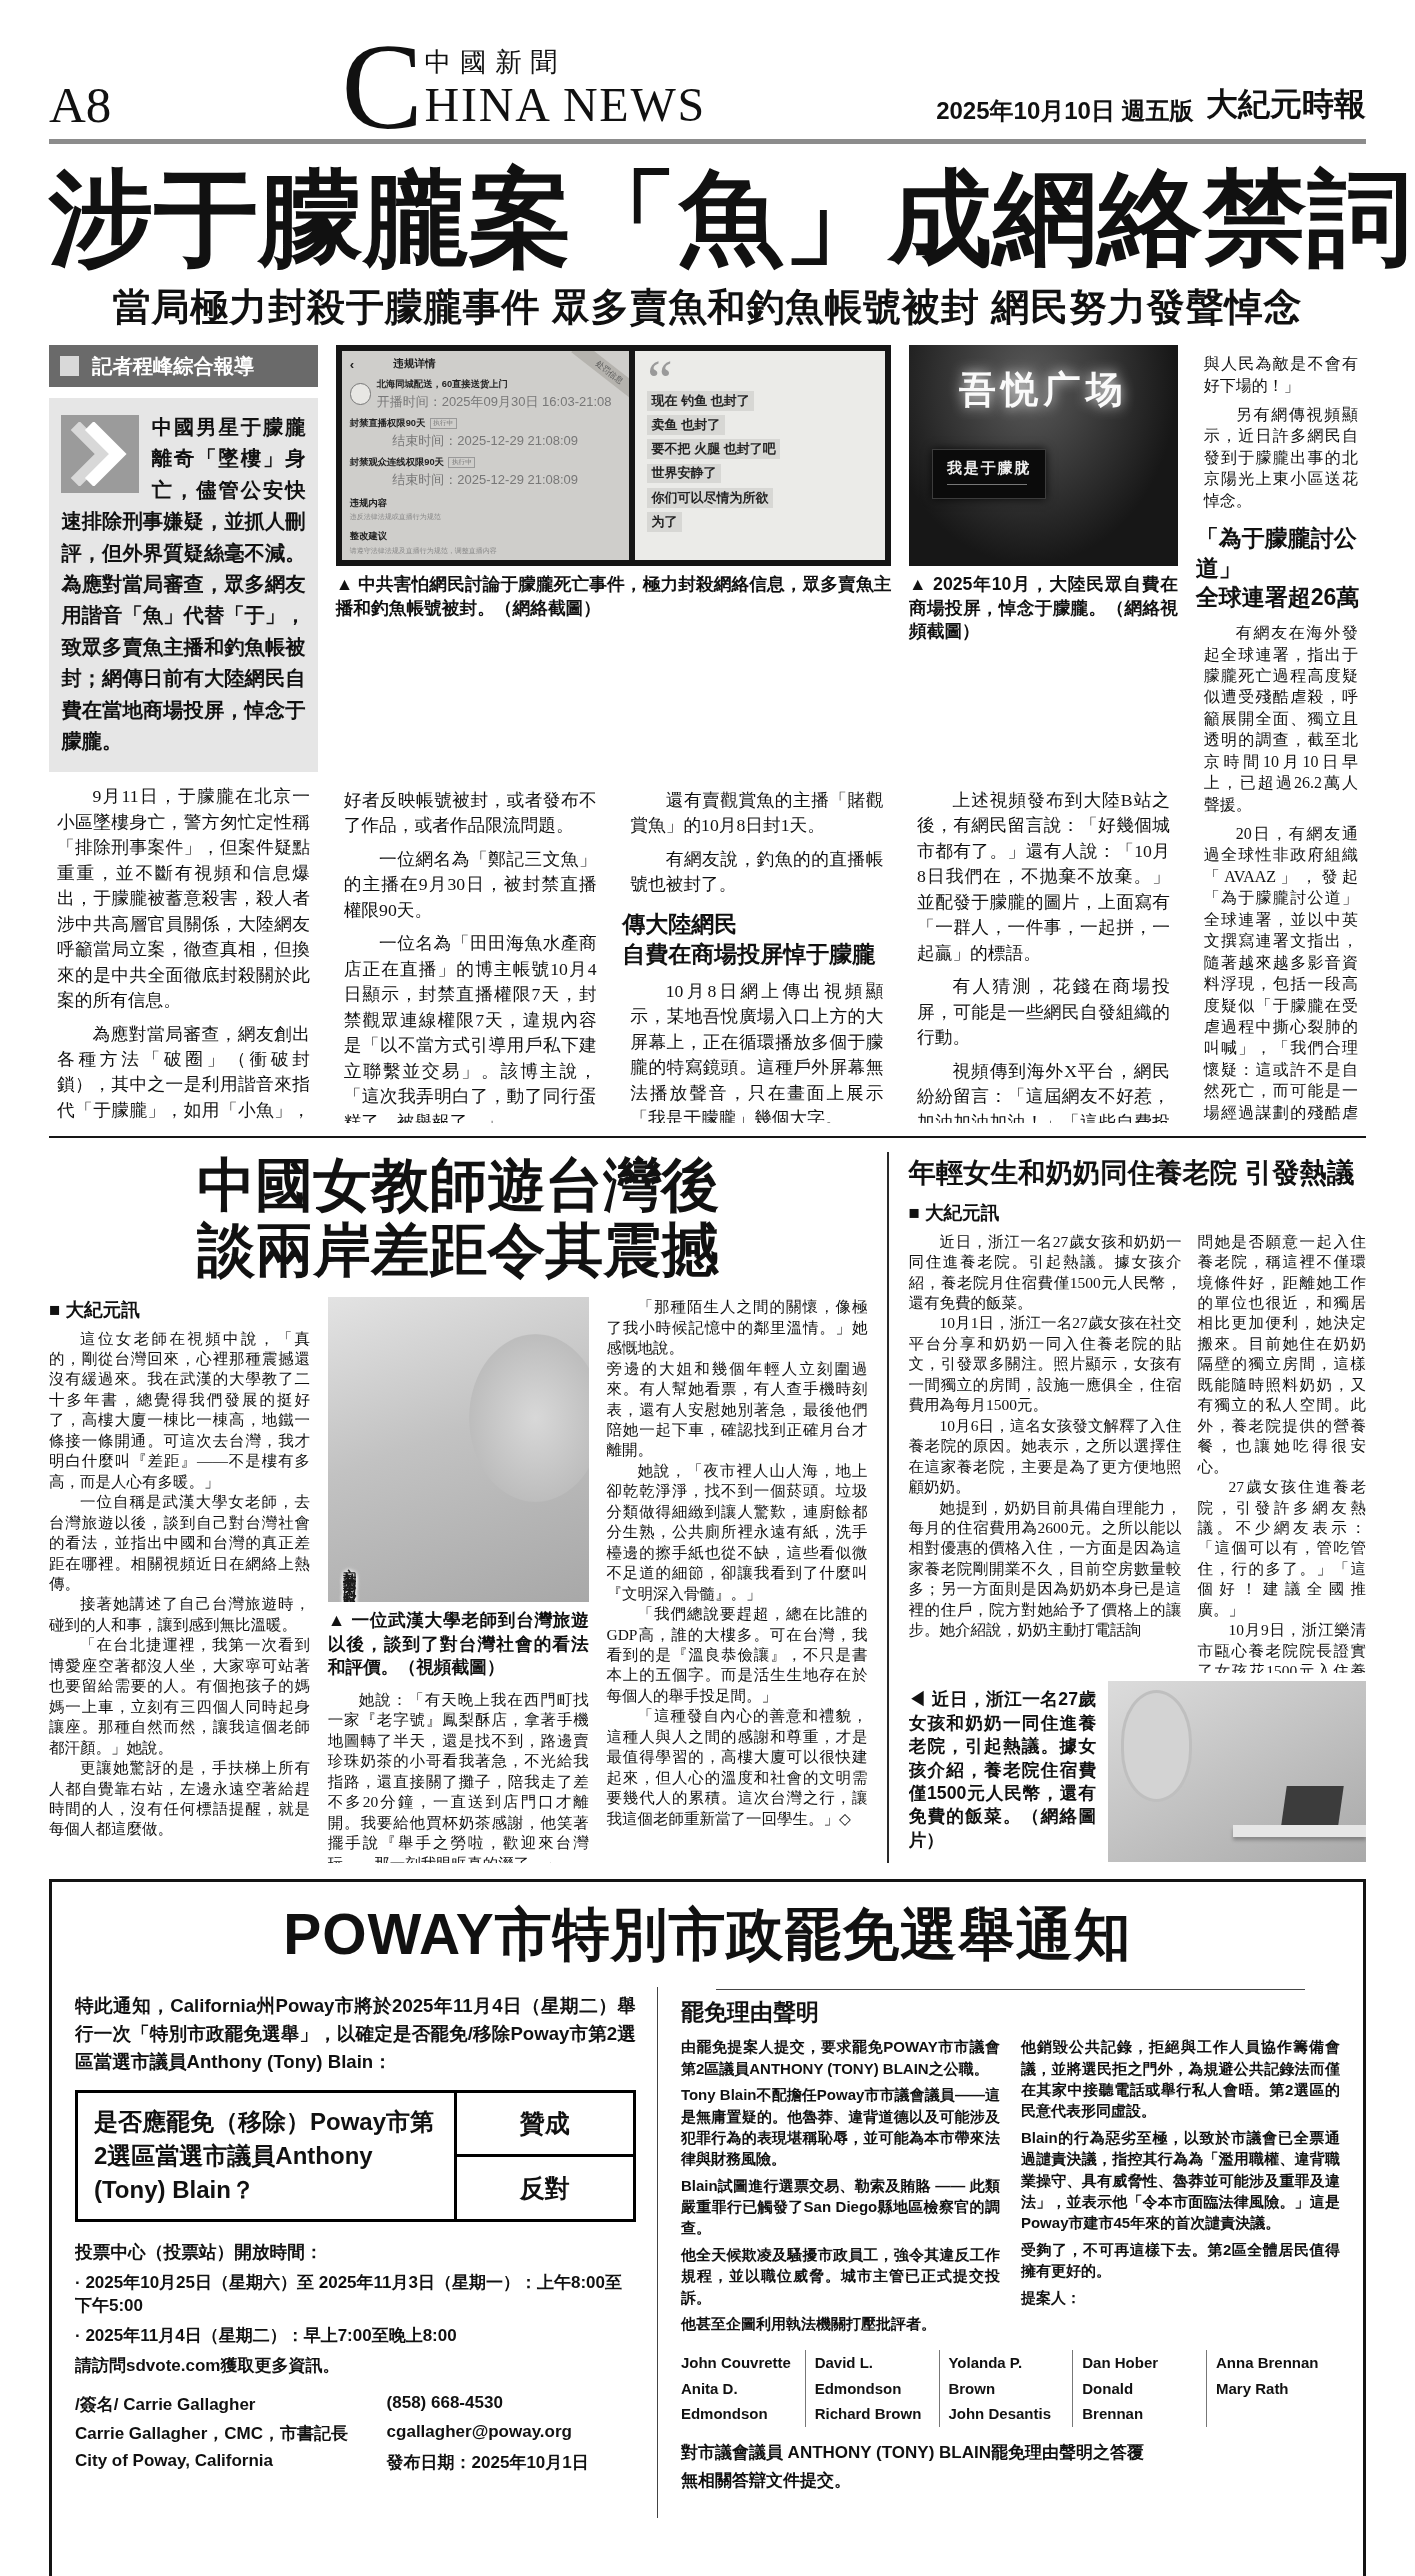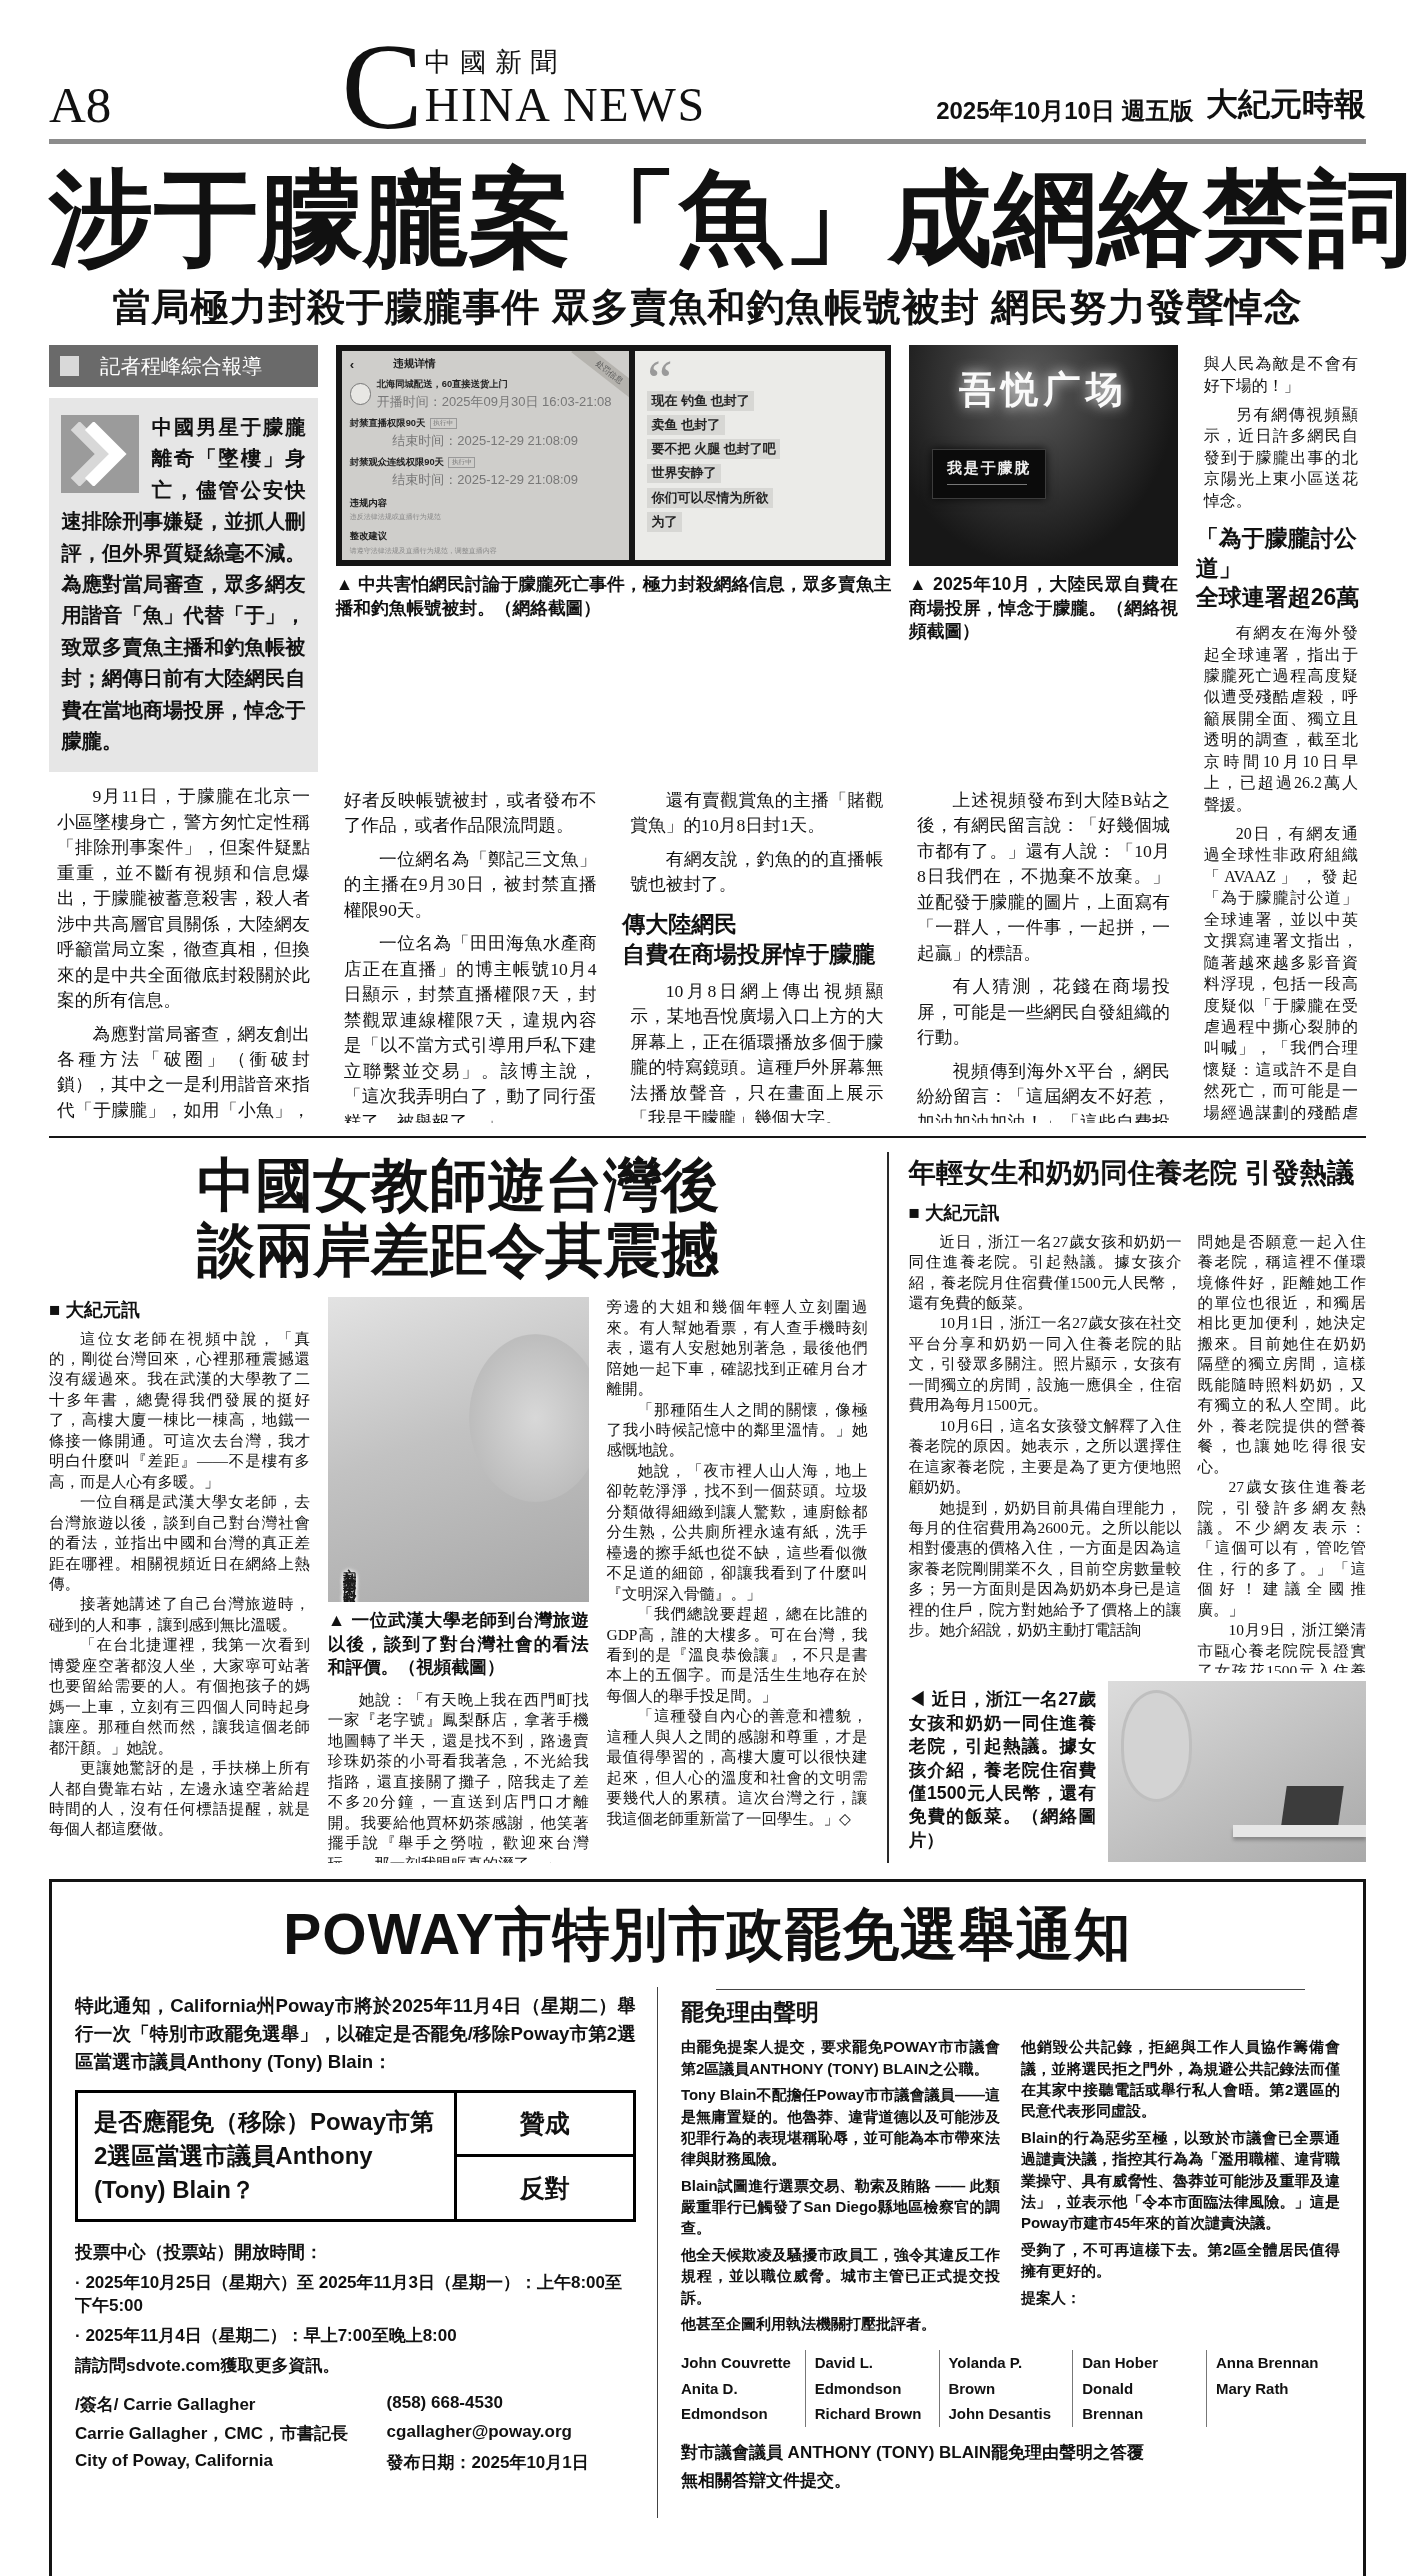--- a/index.html
+++ b/index.html
@@ -33,22 +33,22 @@
   .a1-imgB{grid-area:1/4/2/5;}
   .a1-c2{grid-area:2/2/3/3;}
   .a1-c3{grid-area:2/3/3/4;}
   .a1-c4{grid-area:2/4/3/5;}
   .a1-c5{grid-area:1/5/3/6;}
   .a1 p.body{font-size:17.7px;line-height:1.44;margin:8px;text-align:justify;text-indent:2em;}
   .a1-c5 p.body{font-size:16px;line-height:1.34;}
   p.cont{text-indent:0 !important;}
   .colsub{font-weight:700;font-size:23px;line-height:1.3;margin:12.4px 0 8.8px;}
 
-  .byline-bar{background:#6a6a6a;color:#fff;font-size:20.3px;font-weight:400;
-              display:flex;align-items:center;gap:21px;padding:7px 10.6px;}
+  .byline-bar{background:#6a6a6a;color:#fff;font-size:20.3px;font-weight:700;
+              display:flex;align-items:center;gap:13px;padding:7px 10.6px;}
   .byline-sq{width:19.5px;height:19.5px;background:#d9d9d9;display:inline-block;}
   .leadbox{background:#e6e6e6;margin-top:10.6px;padding:14px 12.4px;font-size:20.3px;
            font-weight:700;line-height:1.55;text-align:justify;}
   .chev{float:left;width:78px;height:78px;background:#9b9b9b;margin:3.5px 12.4px 3.5px 0;position:relative;}
   .chev svg{position:absolute;left:7px;top:7px;}
   .a1-c1 .paras{margin-top:12.4px;}
 
   
   .imgA{display:flex;background:#161616;height:221px;overflow:hidden;}
   .phone{flex:1.2;background:#cfcecb;margin:6.2px 0 6.2px 6.2px;padding:5.3px 8px;color:#333;
@@ -293,22 +293,22 @@
         </div>
         <div>
           <div class="a2-photo">
             <div class="v-overlay">立刻有三四个人同时起身让座</div>
           </div>
           <p class="caption">▲ 一位武漢大學老師到台灣旅遊以後，談到了對台灣社會的看法和評價。（視頻截圖）</p>
           <p class="body">她說：「有天晚上我在西門町找一家『老字號』鳳梨酥店，拿著手機地圖轉了半天，還是找不到，路邊賣珍珠奶茶的小哥看我著急，不光給我指路，還直接關了攤子，陪我走了差不多20分鐘，一直送到店門口才離開。我要給他買杯奶茶感謝，他笑著擺手說『舉手之勞啦，歡迎來台灣玩』。那一刻我眼眶真的溼了。」</p>
 
         </div>
         <div>
+          <p class="body">「那種陌生人之間的關懷，像極了我小時候記憶中的鄰里溫情。」她感慨地說。</p>
           <p class="body cont">旁邊的大姐和幾個年輕人立刻圍過來。有人幫她看票，有人查手機時刻表，還有人安慰她別著急，最後他們陪她一起下車，確認找到正確月台才離開。</p>
-          <p class="body">「那種陌生人之間的關懷，像極了我小時候記憶中的鄰里溫情。」她感慨地說。</p>
           <p class="body">她說，「夜市裡人山人海，地上卻乾乾淨淨，找不到一個菸頭。垃圾分類做得細緻到讓人驚歎，連廚餘都分生熟，公共廁所裡永遠有紙，洗手檯邊的擦手紙也從不缺，這些看似微不足道的細節，卻讓我看到了什麼叫『文明深入骨髓』。」</p>
           <p class="body">「我們總說要趕超，總在比誰的GDP高，誰的大樓多。可在台灣，我看到的是『溫良恭儉讓』，不只是書本上的五個字。而是活生生地存在於每個人的舉手投足間。」</p>
           <p class="body">「這種發自內心的善意和禮貌，這種人與人之間的感謝和尊重，才是最值得學習的，高樓大廈可以很快建起來，但人心的溫度和社會的文明需要幾代人的累積。這次台灣之行，讓我這個老師重新當了一回學生。」◇</p>
         </div>
       </div>
     </div>
 
     <div class="a3">
       <div class="h3 sans">年輕女生和奶奶同住養老院 引發熱議</div>
       <div class="byline2 sans">■ 大紀元訊</div>

